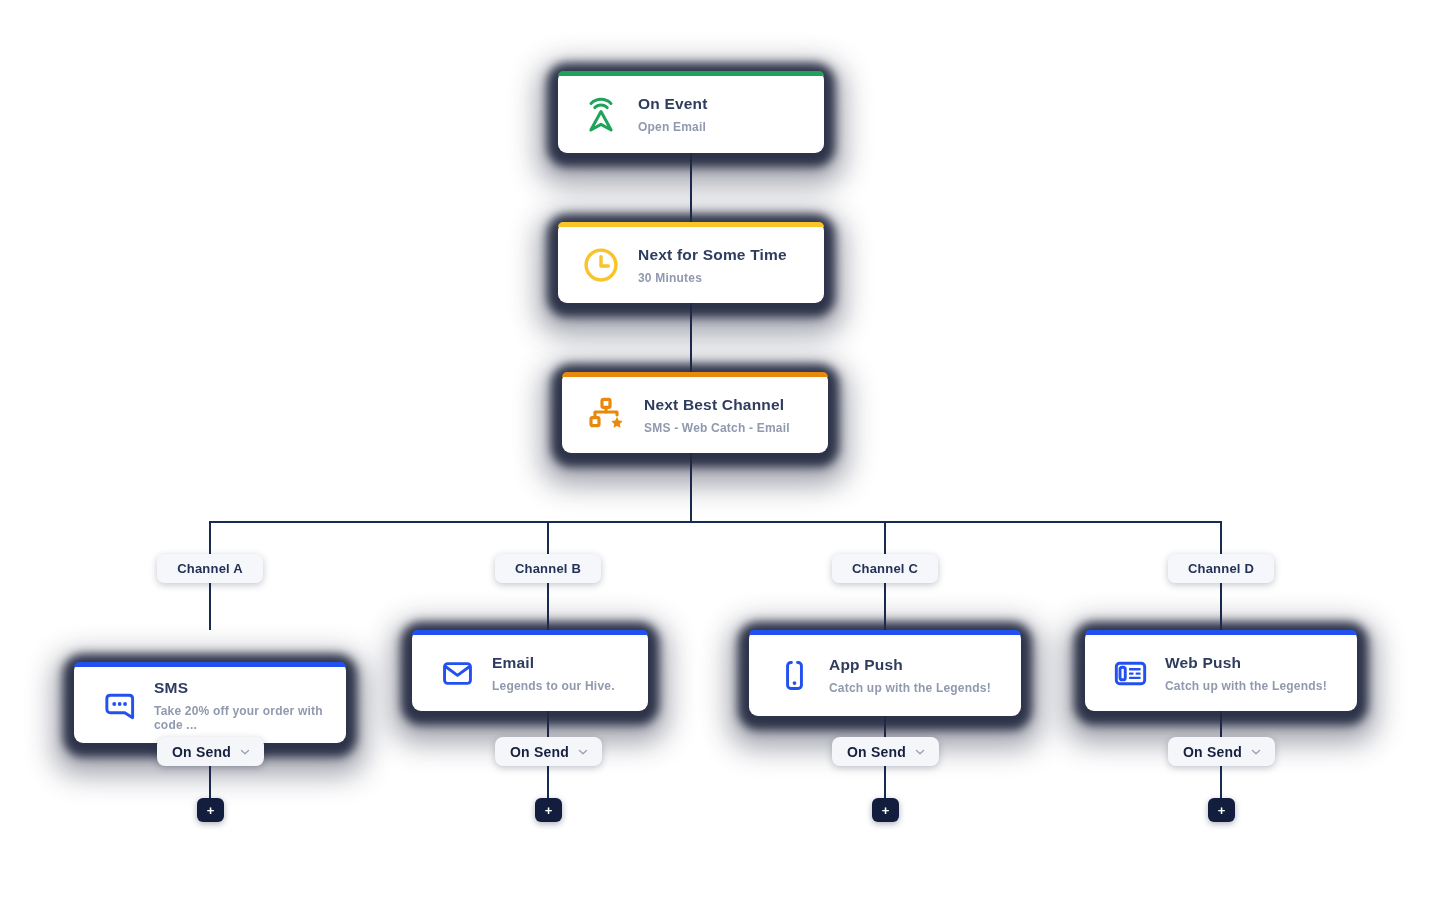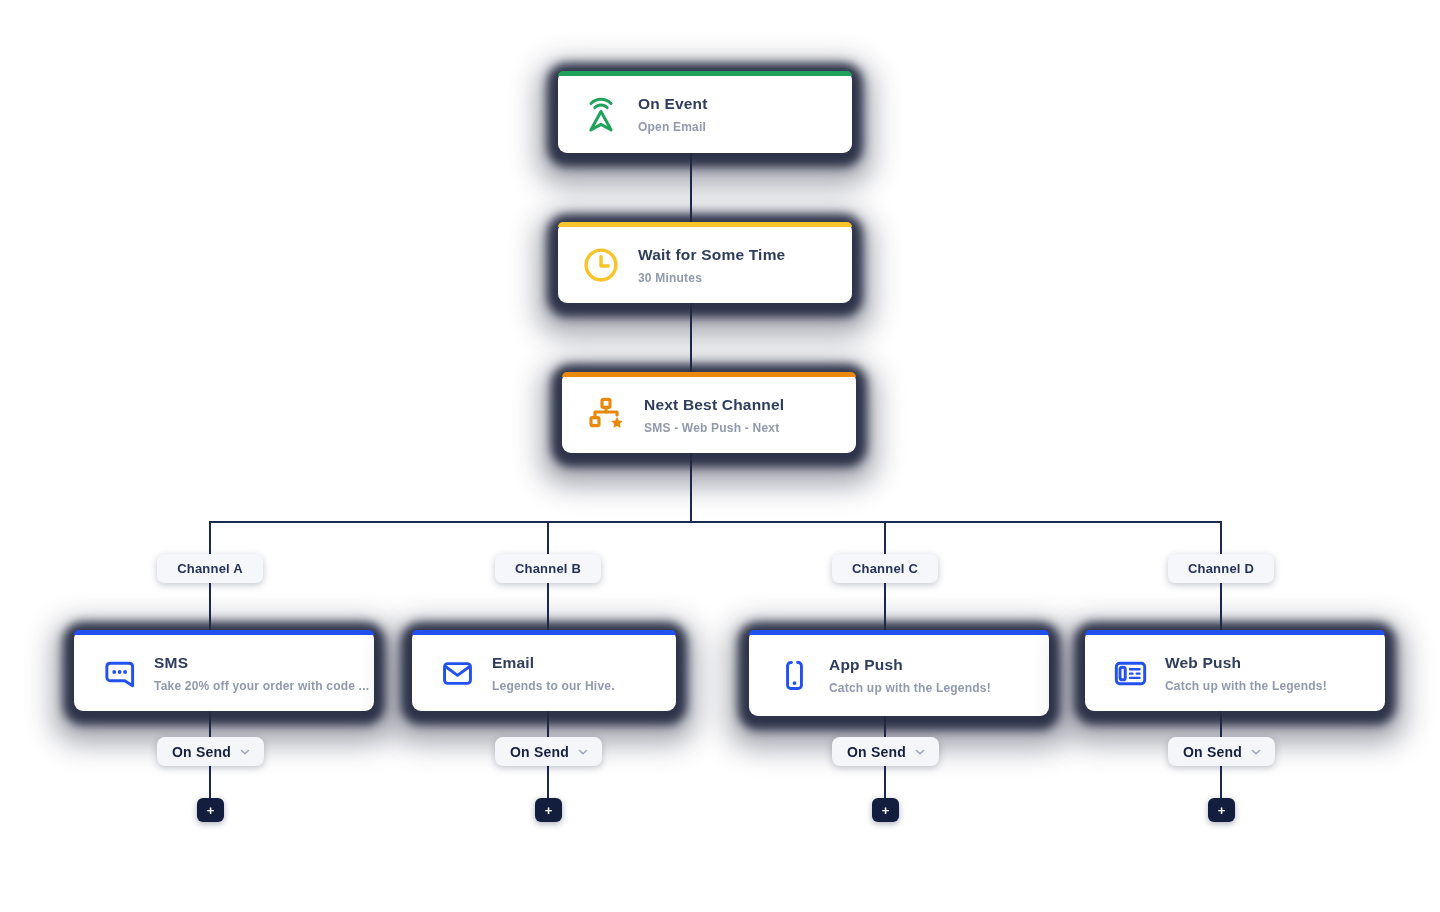--- a/index.html
+++ b/index.html
@@ -18,21 +18,20 @@
   .line.h{height:2px;}
 
   
   .node-card{
     position:absolute;
     background:#ffffff;
     border-radius:9px;
     box-shadow:0 3px 10px 11px rgba(35,41,64,0.92), 0 12px 28px 20px rgba(35,41,64,0.42);
     z-index:10;
     cursor:pointer;
-    padding-left:28px;
   }
   .accent-bar{
     position:absolute;top:0;left:0;right:0;height:5px;
     border-radius:9px 9px 0 0;
   }
   .card-body{
     position:absolute;top:5px;left:0;right:0;bottom:0;
     display:flex;align-items:center;
     padding-left:24px;gap:18px;
   }
@@ -116,59 +115,59 @@
   <div class="node-card" style="left:558px;top:222px;width:266px;height:81px">
     <div class="accent-bar" style="background-color: rgb(248, 196, 42);"></div>
     <div class="card-body">
       <span class="node-icon" style="color: rgb(248, 196, 42);">
         <svg width="38" height="38" viewBox="0 0 24 24" fill="none" stroke="currentColor" stroke-width="2.2" stroke-linecap="round" stroke-linejoin="round">
           <circle cx="12" cy="12" r="9.4"></circle>
           <path d="M12 6.8 V12.6 H16.6"></path>
         </svg>
       </span>
       <div class="node-texts">
-        <div class="node-title">Wait for Some Time</div>
+        <div class="node-title">Next for Some Time</div>
         <div class="node-subtitle">30 Minutes</div>
       </div>
     </div>
   </div>
 
   <div class="node-card" style="left:562px;top:372px;width:266px;height:81px">
     <div class="accent-bar" style="background-color: rgb(232, 137, 13);"></div>
     <div class="card-body">
       <span class="node-icon" style="color: rgb(232, 137, 13);">
         <svg width="40" height="40" viewBox="0 0 24 24" fill="none" stroke="currentColor" stroke-width="1.9" stroke-linecap="round" stroke-linejoin="round">
           <rect x="9.6" y="2.6" width="4.8" height="4.8" rx="0.8"></rect>
           <path d="M12 7.4 V10.2"></path>
           <path d="M5.4 13.2 V10.2 H18.6 V12"></path>
           <rect x="3" y="13.6" width="4.8" height="4.8" rx="0.8"></rect>
           <path d="M18.6 13.2 l1.05 2.13 2.35.34 -1.7 1.66 .4 2.34 -2.1-1.1 -2.1 1.1 .4-2.34 -1.7-1.66 2.35-.34 Z" fill="currentColor" stroke="none"></path>
         </svg>
       </span>
       <div class="node-texts">
         <div class="node-title">Next Best Channel</div>
-        <div class="node-subtitle">SMS - Web Push - Next</div>
+        <div class="node-subtitle">SMS - Web Catch - Email</div>
       </div>
     </div>
   </div>
 
   <div class="channel-pill" style="left:157px;top:554px">
     <span>Channel A</span>
   </div>
   <div class="channel-pill" style="left:495px;top:554px">
     <span>Channel B</span>
   </div>
   <div class="channel-pill" style="left:832px;top:554px">
     <span>Channel C</span>
   </div>
   <div class="channel-pill" style="left:1168px;top:554px">
     <span>Channel D</span>
   </div>
 
-  <div class="node-card" style="left:74px;top:630px;width:272px;height:81px">
+  <div class="node-card" style="left:74px;top:662px;width:272px;height:81px">
     <div class="accent-bar" style="background-color: rgb(35, 81, 240);"></div>
     <div class="card-body" style="padding-left:27px;gap:16px">
       <span class="node-icon" style="color: rgb(35, 81, 240);">
         <svg width="37" height="37" viewBox="0 0 24 24" fill="none" stroke="currentColor" stroke-width="1.9" stroke-linecap="round" stroke-linejoin="round">
           <path d="M6 5.3 H18.3 C19.6 5.3 20.5 6.2 20.5 7.5 V19.9 L15.4 16.7 H6 C4.7 16.7 3.8 15.8 3.8 14.5 V7.5 C3.8 6.2 4.7 5.3 6 5.3 Z"></path>
           <circle cx="8.6" cy="11" r="1.25" fill="currentColor" stroke="none"></circle>
           <circle cx="12.1" cy="11" r="1.25" fill="currentColor" stroke="none"></circle>
           <circle cx="15.6" cy="11" r="1.25" fill="currentColor" stroke="none"></circle>
         </svg>
       </span>

